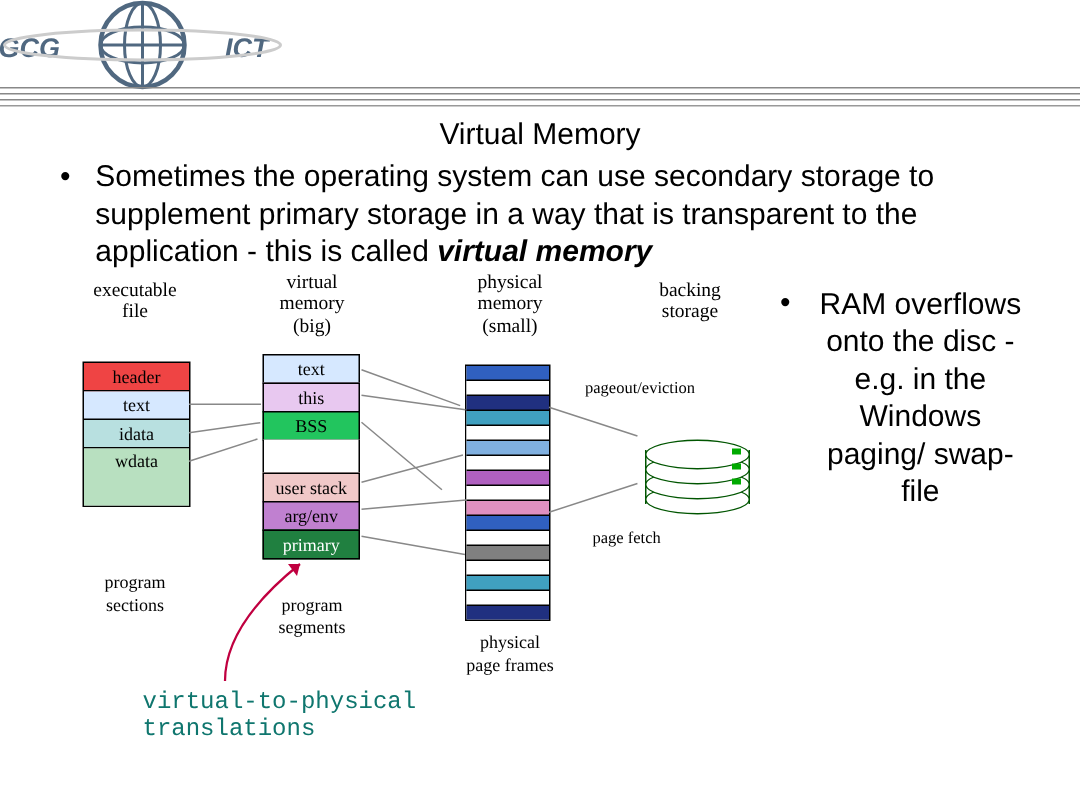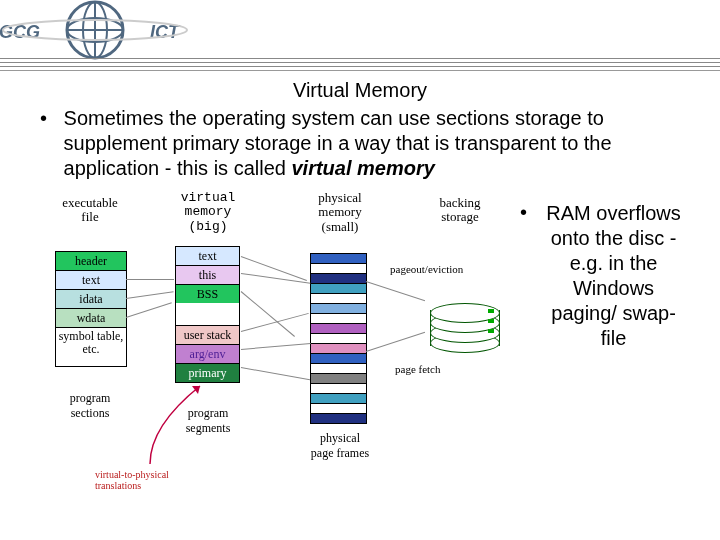--- a/index.html
+++ b/index.html
@@ -53,21 +53,20 @@
   }
   .bullet1 .txt {
     display:inline-block;
     width: 620px;
     vertical-align: top;
   }
   .em { font-style: italic; font-weight: bold; }
 
   .content-row {
     display: flex;
-    margin-top: 10px;
   }
   .diagram {
     width: 520px;
     height: 310px;
     position: relative;
     font-family: "Times New Roman", serif;
     font-size: 13px;
   }
   .right-bullet {
     width: 170px;
@@ -84,40 +83,40 @@
   .exefile {
     position:absolute; left:55px; top:60px; width:70px;
     border:1px solid #000; background:#fff;
   }
   .exefile .row {
     border-bottom:1px solid #000; height:18px; font-size:12px;
     text-align:center; line-height:18px; font-family:"Times New Roman",serif;
     color:#000;
   }
   .exefile .row:last-child { border-bottom:none; height:36px; line-height:1.1; padding-top:2px;}
-  .exefile .h { background:#22c55e;}
+  .exefile .h { background:#ef4444;}
   .exefile .t { background:#d6e8ff;}
   .exefile .i { background:#b8e0e0;}
   .exefile .w { background:#b8e0c0;}
 
   
   .vmem {
     position:absolute; left:175px; top:55px; width:65px;
   }
   .vmem .row {
     height:18px; border:1px solid #000; margin-bottom:-1px;
     font-size:12px; text-align:center; line-height:18px;
     font-family:"Times New Roman",serif;
   }
   .vmem .text { background:#d6e8ff;}
   .vmem .data { background:#e8c8f0;}
   .vmem .bss  { background:#22c55e;}
   .vmem .gap  { background:#fff; border-left:1px solid #000; border-right:1px solid #000; border-top:none; border-bottom:none; height:22px;}
   .vmem .stack{ background:#f0c8c8;}
-  .vmem .argenv{ background:#c080d0; color:#4c1d95;}
+  .vmem .argenv{ background:#c080d0; color:#000000;}
   .vmem .kernel{ background:#208040; color:#fff;}
 
   
   .pmem {
     position:absolute; left:310px; top:62px; width:55px;
     border:1px solid #000;
   }
   .pmem .f {
     height:9px; border-bottom:1px solid #000;
   }
@@ -142,21 +141,21 @@
   .disk .side {
     position:absolute; left:0; top:9px; width:68px; height:36px;
     border-left:1px solid #050; border-right:1px solid #050; background:#fff;
   }
   .disk .green { position:absolute; left:58px; width:6px; background:#0a0;}
 
   
   .line { position:absolute; background:#888; height:1px; transform-origin:left center;}
   .arrow-label { position:absolute; font-size:11px; font-family:"Times New Roman",serif;}
 
-  .caption-red { color:#b91c1c; font-size:10px; font-family:Liberation Serif, serif; position:absolute;}
+  .caption-red { color:#0f766e; font-size:16px; font-family:Liberation Mono, monospace; position:absolute;}
   .caption { font-size:12px; font-family:"Times New Roman",serif; position:absolute; text-align:center;}
 </style>
 </head>
 <body>
 
 <div class="header">
   <svg class="logo" viewBox="0 0 190 60">
     <ellipse cx="95" cy="30" rx="28" ry="28" fill="none" stroke="#506880" stroke-width="3"></ellipse>
     <ellipse cx="95" cy="30" rx="28" ry="12" fill="none" stroke="#506880" stroke-width="2"></ellipse>
     <ellipse cx="95" cy="30" rx="12" ry="28" fill="none" stroke="#506880" stroke-width="2"></ellipse>
@@ -169,38 +168,37 @@
   <div class="hr1"></div>
     <div class="hr2"></div>
     <div class="hr3"></div>
 </div>
 
 <div class="section-title">Virtual Memory</div>
 
 <div class="bullet1">
   <span class="dot">•</span>
   <span class="txt">
-    <span>Sometimes the operating system can use sections storage to supplement primary storage in a way that is transparent to the application - this is called </span><span class="em">virtual memory</span>
+    <span>Sometimes the operating system can use secondary storage to supplement primary storage in a way that is transparent to the application - this is called </span><span class="em">virtual memory</span>
   </span>
 </div>
 
 <div class="content-row">
   <div class="diagram">
 
     <div class="dlabel" style="left:50px; top:5px; width:80px;"><span>executable<br>file</span></div>
-    <div class="dlabel" style="left:168px; top:0px; width:80px;font-family:Liberation Mono, monospace;"><span>virtual<br>memory<br>(big)</span></div>
+    <div class="dlabel" style="left:168px; top:0px; width:80px;"><span>virtual<br>memory<br>(big)</span></div>
     <div class="dlabel" style="left:300px; top:0px; width:80px;"><span>physical<br>memory<br>(small)</span></div>
     <div class="dlabel" style="left:420px; top:5px; width:80px;"><span>backing<br>storage</span></div>
 
     <div class="exefile">
       <div class="row h">header</div>
       <div class="row t">text</div>
       <div class="row i">idata</div>
       <div class="row w">wdata</div>
-      <div class="row">symbol table, etc.</div>
     </div>
 
     <div class="vmem">
       <div class="row text">text</div>
       <div class="row data">this</div>
       <div class="row bss">BSS</div>
       <div class="gap"></div>
       <div class="row stack">user stack</div>
       <div class="row argenv">arg/env</div>
       <div class="row kernel">primary</div>

